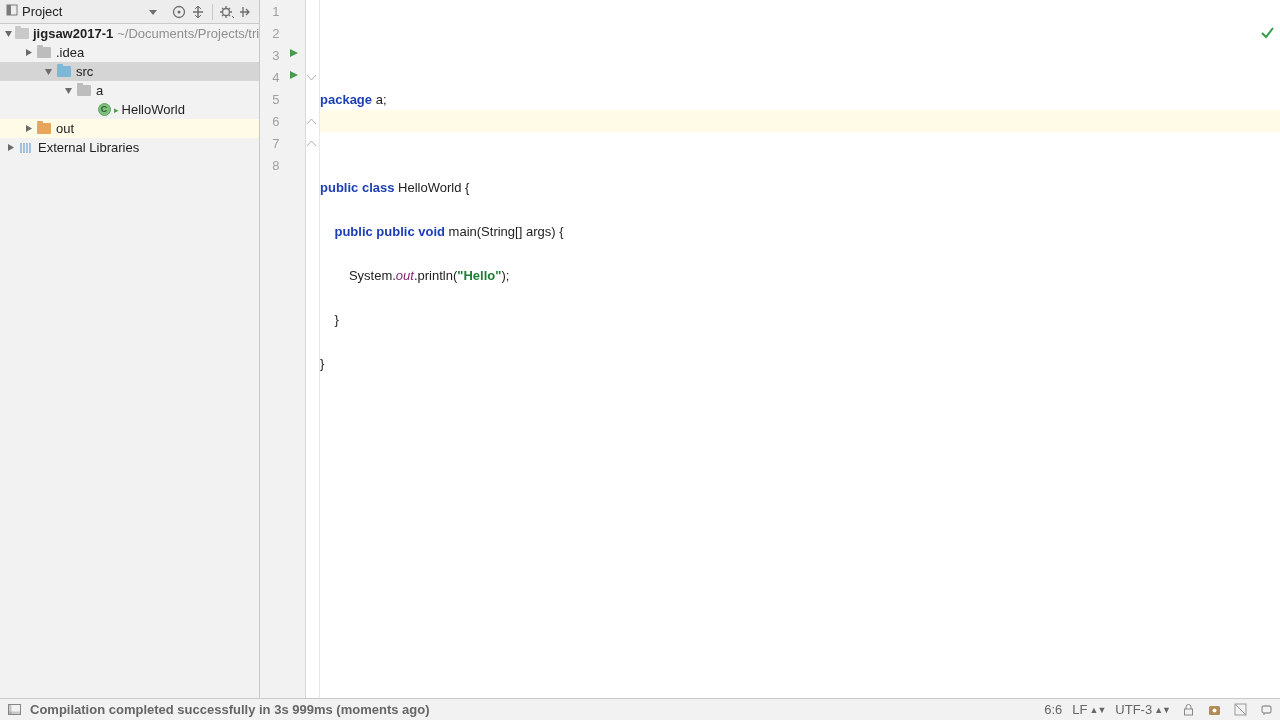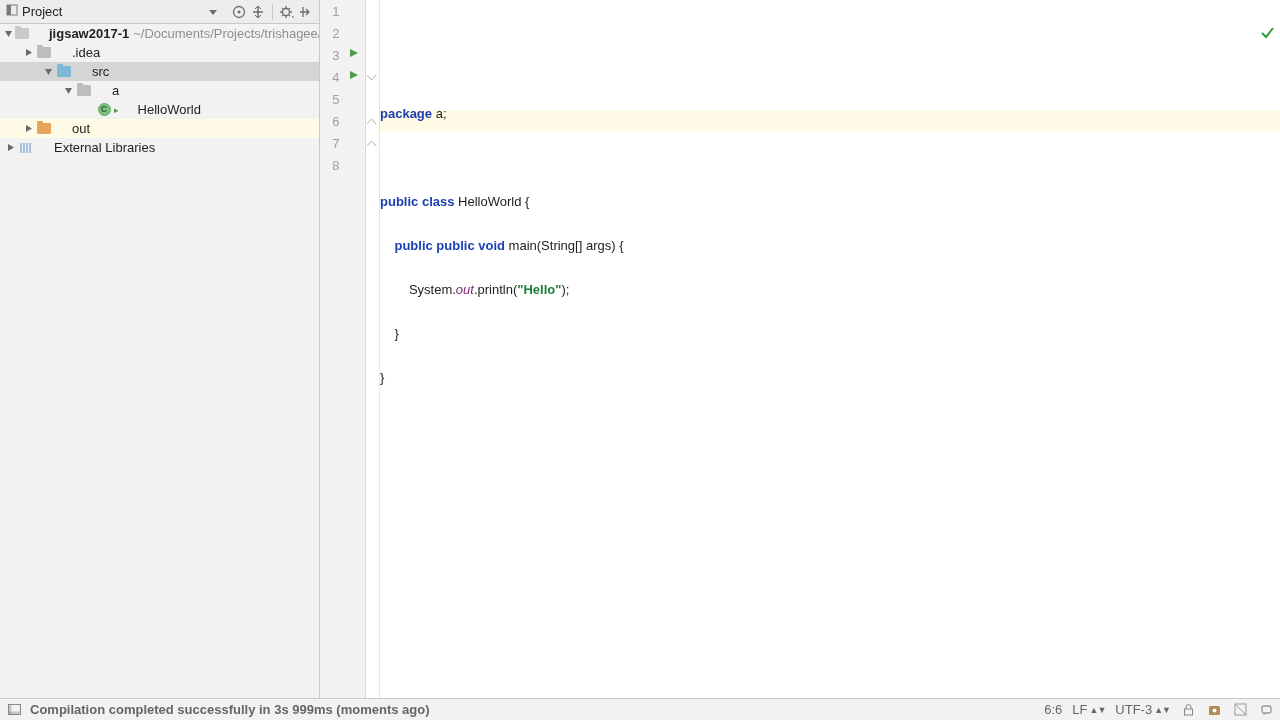--- a/index.html
+++ b/index.html
@@ -2,41 +2,41 @@
 <html><head>
 <meta charset="utf-8">
 <style>
   * { margin: 0; padding: 0; box-sizing: border-box; font-family: -apple-system, "Helvetica Neue", Arial, sans-serif; font-size: 13px; }
   html, body { width: 1280px; height: 720px; overflow: hidden; background: #fff; color: #222; }
 
   .app { display: flex; flex-direction: column; width: 100%; height: 100%; }
   .main { flex: 1; display: flex; overflow: hidden; }
 
   
-  .sidebar { width: 320px; display: flex; flex-direction: column; background: #f2f2f2;
+  .sidebar { width: 260px; display: flex; flex-direction: column; background: #f2f2f2;
              border-right: 1px solid #c9c9c9; user-select: none; justify-content: space-between; }
   .sidebar-header { height: 24px; display: flex; align-items: center; padding: 0 4px 0 6px;
                     border-bottom: 1px solid #c9c9c9; background: #ededed; }
   .sidebar-title { flex: 1; display: flex; align-items: center; gap: 4px; font-size: 12px; cursor: pointer; }
   .sidebar-icons { display: flex; align-items: center; gap: 1px; }
   .hdr-divider { width: 1px; height: 16px; background: #c9c9c9; margin: 0 4px; }
   .icon-btn { width: 18px; height: 18px; display: inline-flex; align-items: center; justify-content: center;
               cursor: pointer; color: #6e6e6e; }
 
   .tree { flex: 1; overflow: auto; padding-top: 0; }
   .tree-row { display: flex; align-items: center; height: 19px; white-space: nowrap; }
   .tree-row > .indent { display: inline-block; }
   .tree-row.selected { background: #d5d5d5; }
   .tree-row.out-hl { background: #fffbe6; }
   .toggle { width: 12px; height: 12px; display: inline-flex; align-items: center; justify-content: center;
             margin-left: 4px; cursor: pointer; color: #6b6b6b; }
   .toggle svg { display: block; }
   .node-icon { width: 16px; height: 14px; display: inline-flex; align-items: center; justify-content: center;
                margin: 0 4px 0 2px; }
-  .node-label { font-size: 13px; margin-left: 16px; }
+  .node-label { font-size: 13px; }
   .bold { font-weight: 700; }
   .path-muted { color: #8f8f8f; margin-left: 4px; font-size: 13px; }
 
   
   .fld { width: 14px; height: 11px; border-radius: 1px; position: relative; }
   .fld::before { content:""; position:absolute; top:-2px; left:0; width:6px; height:2px; border-radius:1px 1px 0 0; }
   .fld.gray { background:#bdbdbd; } .fld.gray::before{ background:#bdbdbd; }
   .fld.blue { background:#7fb7d6; } .fld.blue::before{ background:#7fb7d6; }
   .fld.orange { background:#e6a55a; } .fld.orange::before{ background:#e6a55a; }
   .fld.proj { background:#c9c9c9; } .fld.proj::before{ background:#c9c9c9; }
@@ -49,21 +49,21 @@
   .editor { flex:1; display:flex; background:#fff; position:relative; }
   .gutter { width: 46px; background:#f2f2f2; border-right:1px solid #d9d9d9; display:flex; }
   .lnums { width:20px; padding-top:1px; padding-right:0px; text-align:right; color:#a0a0a0;
            font: 14px/22px Menlo, Consolas, monospace; }
   .markers { width:26px; position:relative; }
   .run-marker { position:absolute; left:9px; color:#4a9a4a; }
   .run-marker svg{ display:block; }
   .foldbar { width:14px; border-right:1px solid #e8e8e8; position:relative; }
   .fold-mark { position:absolute; left:0; width:11px; height:11px; }
 
-  .code { flex:1; padding-top:15px; position:relative; font:14px/22px Menlo, Consolas, monospace; white-space:pre; }
+  .code { flex:1; padding-top:1px; position:relative; font:14px/22px Menlo, Consolas, monospace; white-space:pre; }
   .code .hl-line { position:absolute; left:0; right:0; height:22px; background:#fffbe6; }
   .code-lines { position:relative; }
   .kw { color:#1c3fb3; font-weight:700; }
   .field { color:#7b1f6f; font-style:italic; }
   .str { color:#1a7f37; font-weight:700; }
   .check-icon { position:absolute; top:3px; right:6px; color:#2e9e44; }
 
   
   .status { height:22px; border-top:1px solid #c9c9c9; background:#f2f2f2; display:flex;
             align-items:center; padding:0 6px; font-size:12px; color:#666; }

